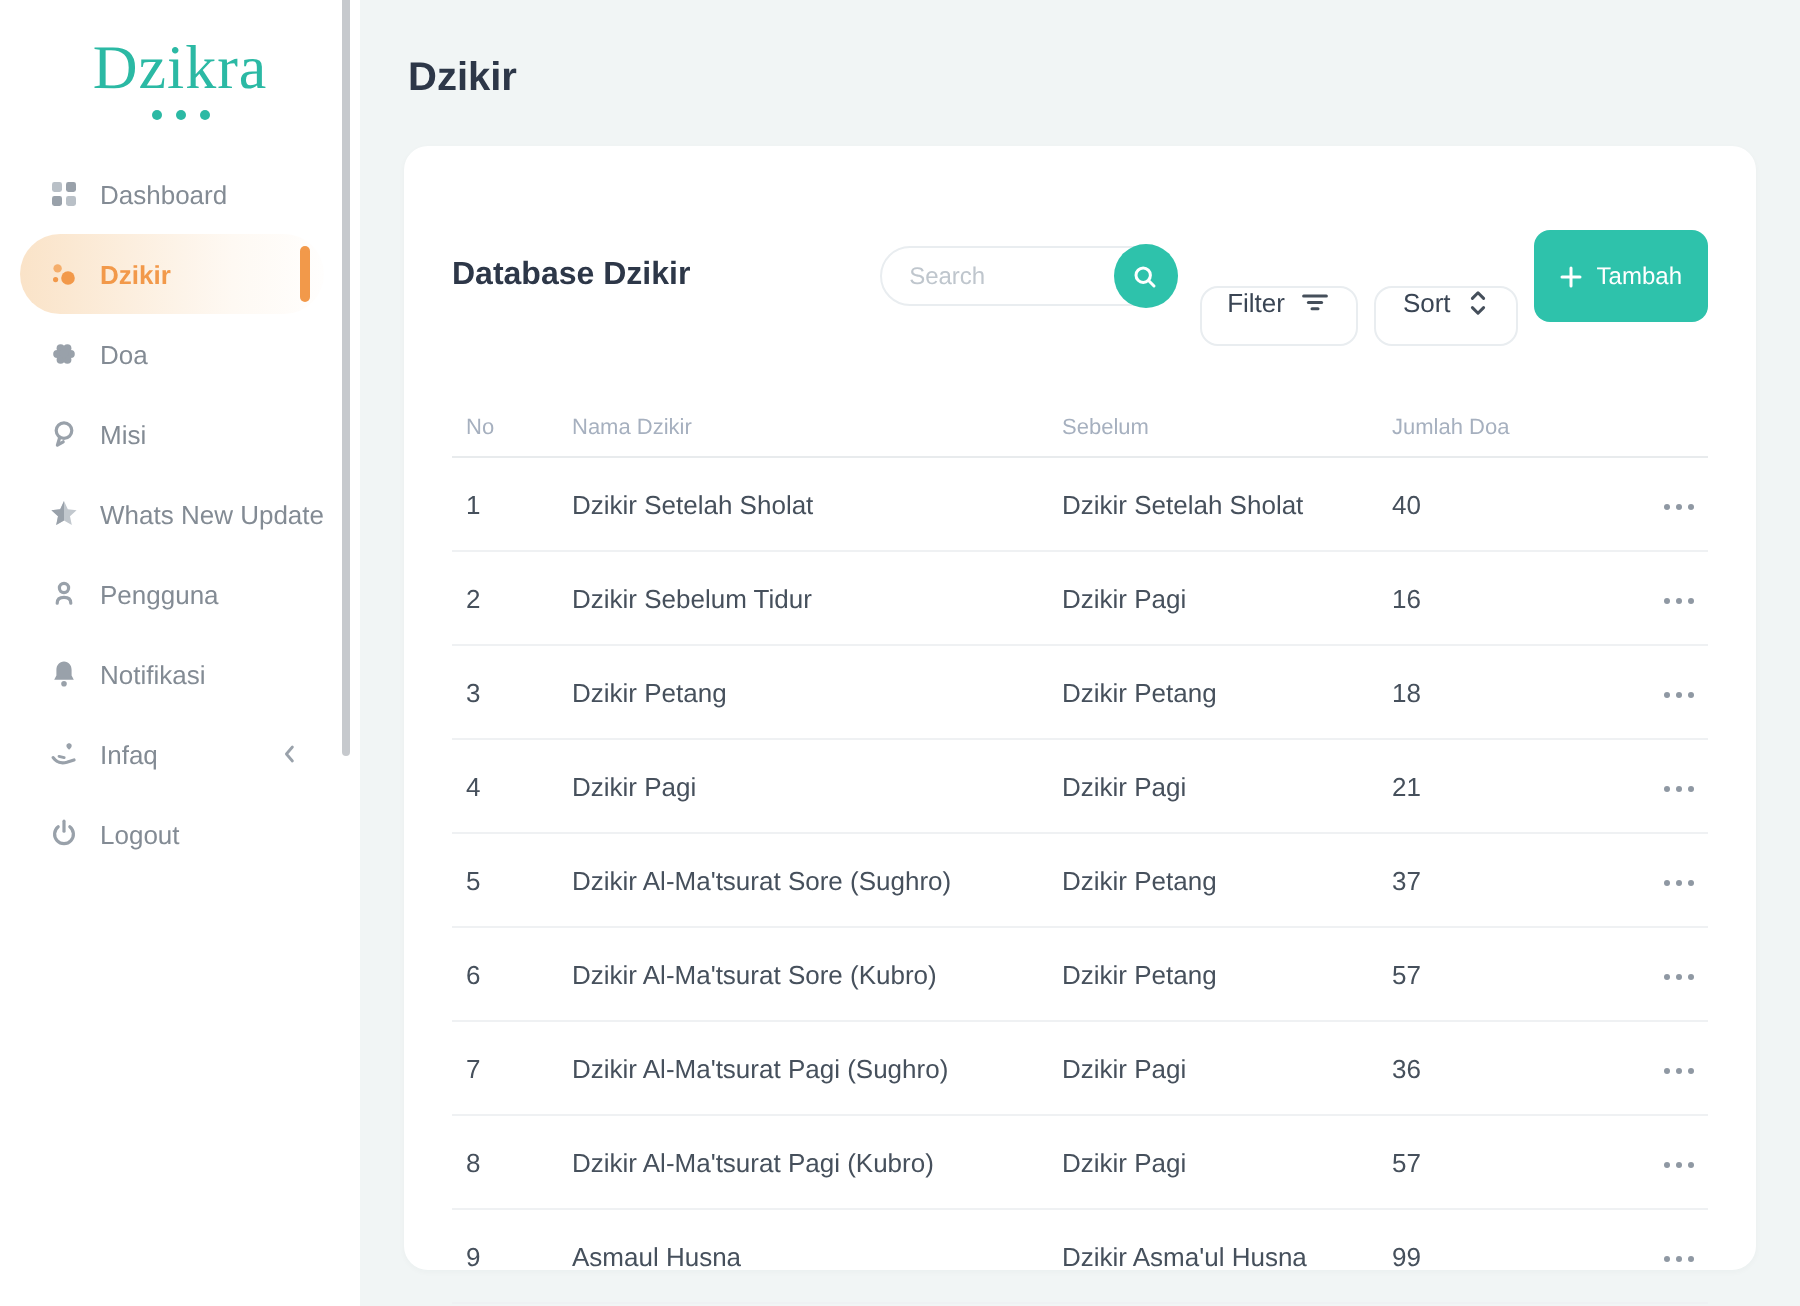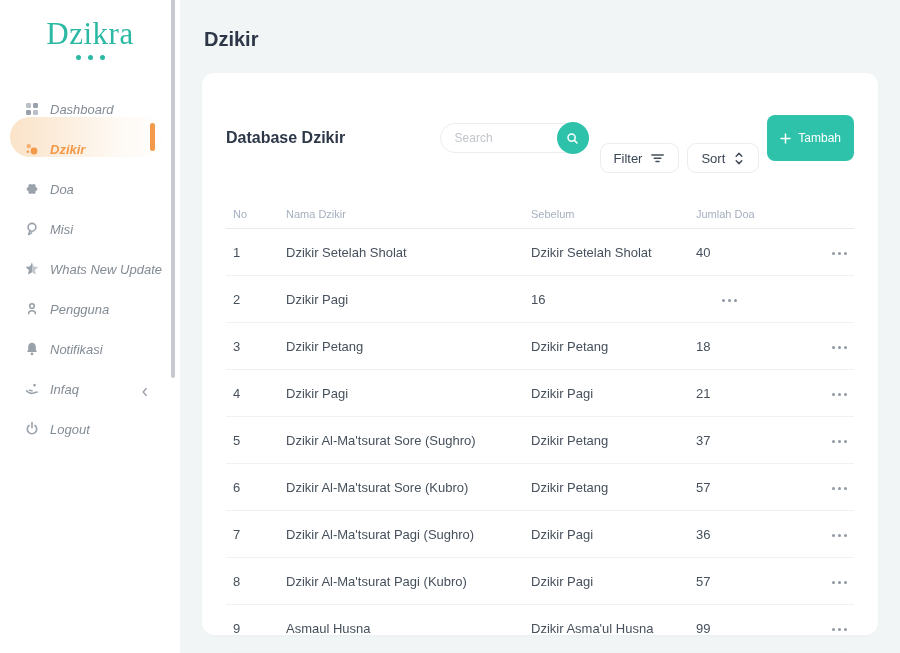--- a/index.html
+++ b/index.html
@@ -25,25 +25,24 @@
   .logo {
     font-family: "Liberation Serif", serif;
     font-size: 31px; color: var(--teal_logo, #2BB9A4);
     letter-spacing: 0.5px;
   }
   .logo-dots { display: flex; justify-content: center; gap: 7px; margin-top: 3px; }
   .logo-dots i { width: 5px; height: 5px; border-radius: 50%; background: var(--teal_logo, #2BB9A4); }
 
   .nav { margin-top: 17px; }
   .nav-item {
-    height: 40px; display: flex; align-items: flex-end;
+    height: 40px; display: flex; align-items: center;
     padding-left: 24px; gap: 10px; cursor: pointer;
     font-size: 13px; color: var(--sidebar_text, #838B94);
     position: relative;
-    font-style: italic;
   }
   .nav-item .ico { width: 16px; height: 16px; flex-shrink: 0; display: inline-flex; }
   .nav-item.active {
     margin: 0 18px 0 10px; padding-left: 14px;
     background: linear-gradient(90deg, var(--orange_pill, #FAE3C8) 0%, #FEF9F3 70%, #FFFEFD 100%);
     border-radius: 21px;
     color: var(--orange, #F2994A); font-weight: 700;
   }
   .active-bar {
     position: absolute; right: 7px; top: 6px; bottom: 6px; width: 5px;
@@ -71,21 +70,21 @@
   }
   .search-input::placeholder { color: #BFC6CD; }
   .search-btn {
     position: absolute; right: -1px; top: -1px; width: 32px; height: 32px;
     border-radius: 50%; border: none; background: var(--teal, #2EC2AB);
     display: flex; align-items: center; justify-content: center; cursor: pointer;
   }
 
   .ctl-btn {
     height: 30px; background: #fff; border: 1px solid var(--border, #E8EBEE);
-    border-radius: 9px; display: flex; align-items: center; gap: 8px;
+    border-radius: 9px; display: flex; align-items: flex-start; gap: 8px;
     padding: 0 13px; font-size: 13px; font-weight: 500; color: #3A4554;
     font-family: "Liberation Sans", sans-serif; cursor: pointer; margin-top: 40px;
   }
   .add-btn {
     height: 46px; background: var(--teal, #2EC2AB); color: #fff; border: none;
     border-radius: 8px; display: flex; align-items: center; gap: 7px;
     padding: 0 13px; font-size: 12px; font-family: "Liberation Sans", sans-serif; cursor: pointer;
   }
 
   
@@ -298,20 +297,21 @@
       <div class="td">Dzikir Setelah Sholat</div>
       <div class="td">40</div>
       <div class="td"><button class="dots-btn">
             <i></i>
             <i></i>
             <i></i>
           </button></div>
     </div>
     <div class="trow">
       <div class="td">2</div>
+      <div class="td">Dzikir Sebelum Tidur</div>
       <div class="td">Dzikir Pagi</div>
       <div class="td">16</div>
       <div class="td"><button class="dots-btn">
             <i></i>
             <i></i>
             <i></i>
           </button></div>
     </div>
     <div class="trow">
       <div class="td">3</div>

